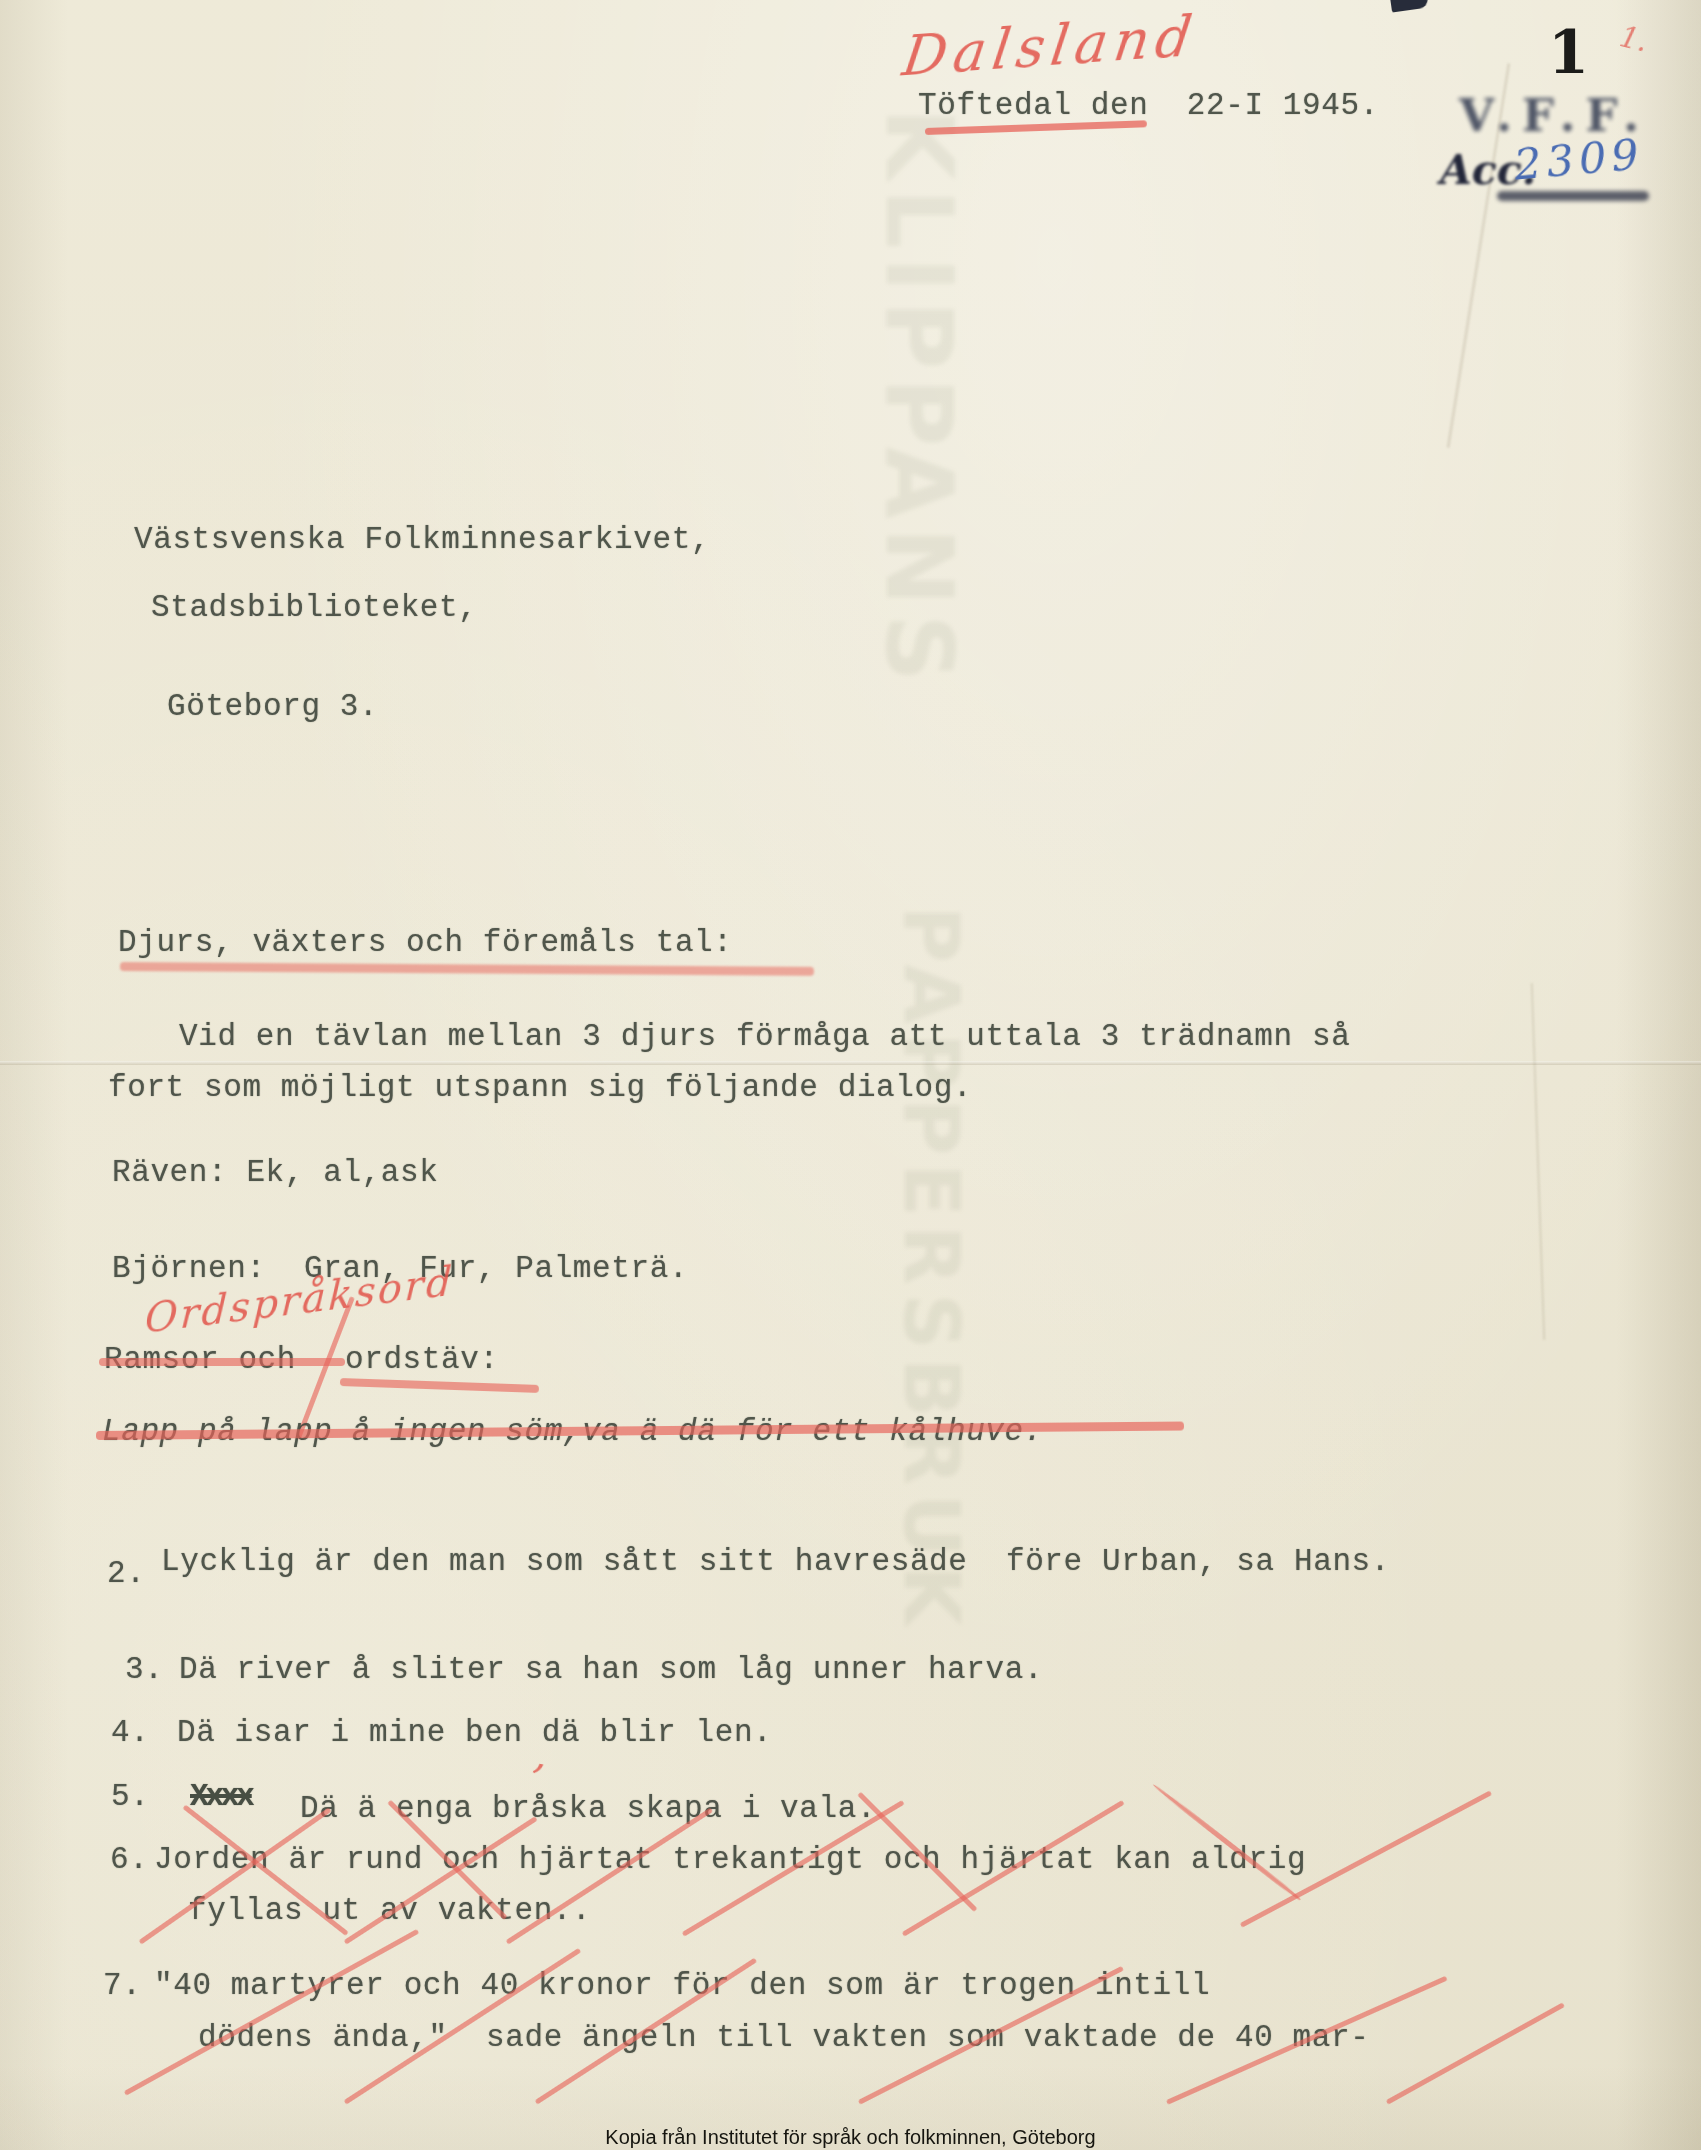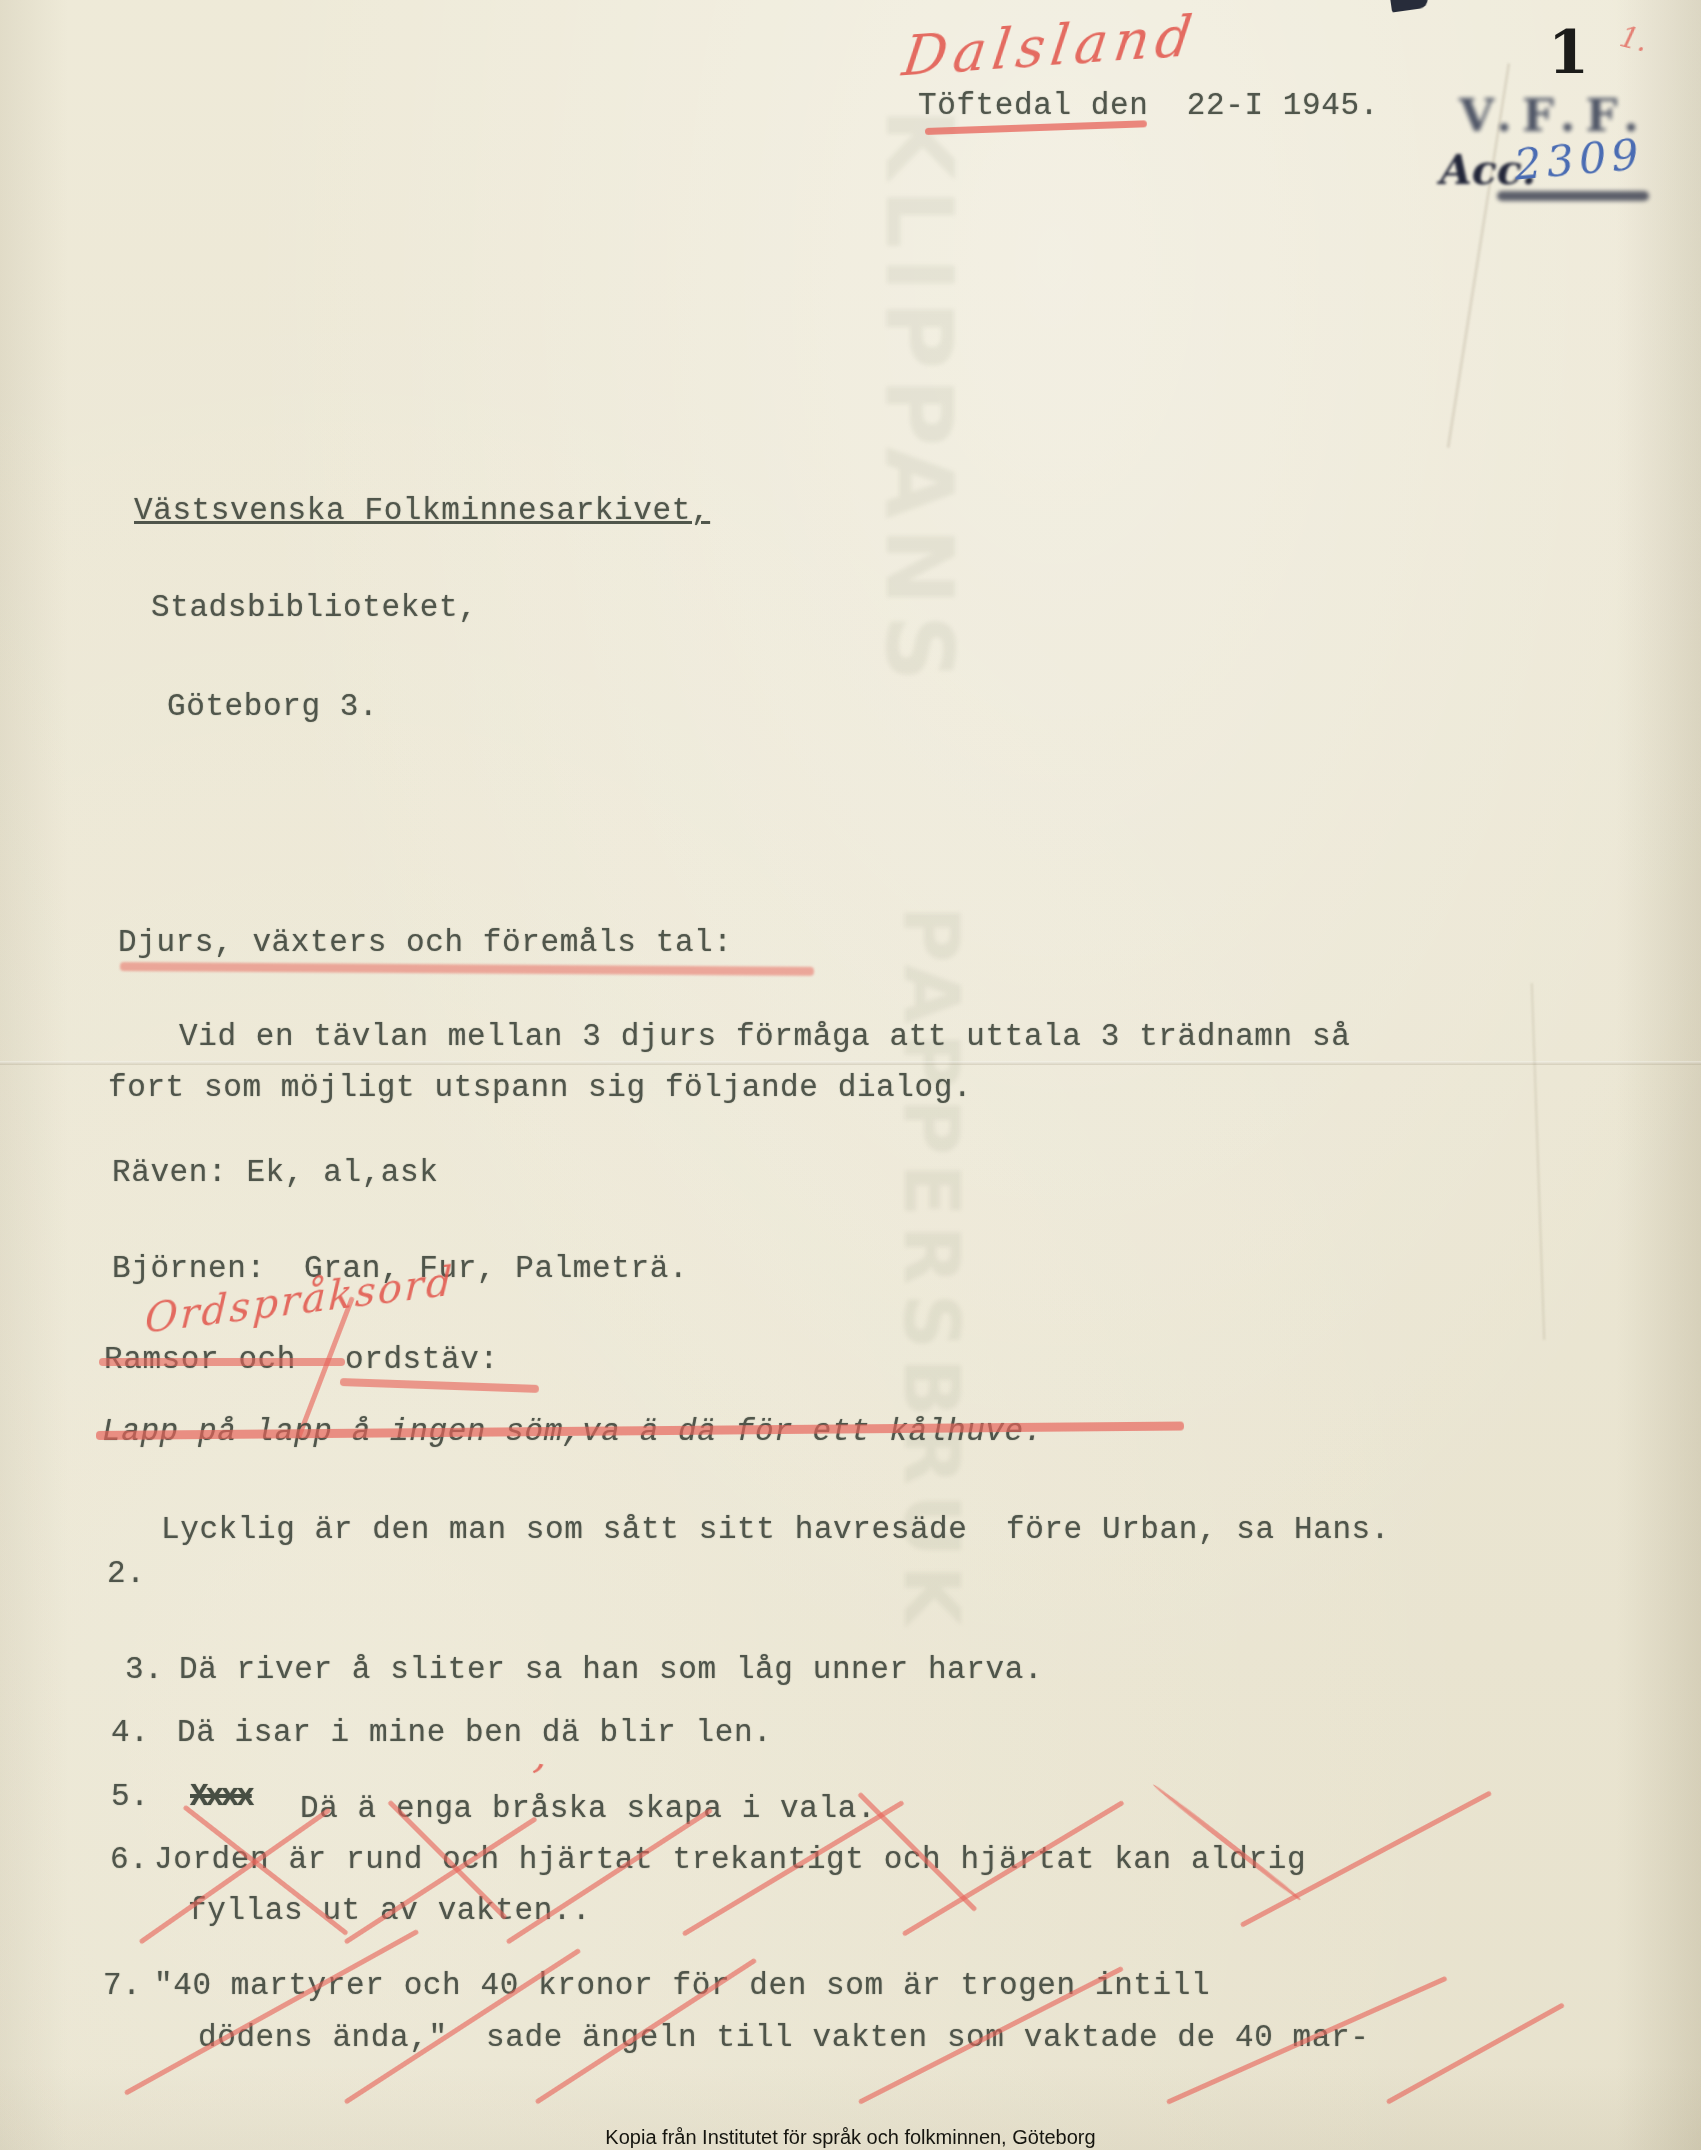--- a/index.html
+++ b/index.html
@@ -95,21 +95,21 @@
   <div class="red-stroke" style="left:925px;top:128px;width:222px;height:7px;transform:rotate(-2deg);opacity:.75;"></div>
 
   <div class="stamp-ink" style="left:1548px;top:18px;font-size:59px;color:#1c1c1a;filter:blur(0.4px);">1</div>
   <div class="hand-red" style="left:1620px;top:22px;font-size:29px;transform:rotate(14deg);opacity:.7;">1.</div>
 
   <div class="stamp-ink" style="left:1459px;top:89px;font-size:45px;letter-spacing:10.2px;filter:blur(1.9px);opacity:.88;">V.F.F.</div>
   <div class="stamp-ink" style="left:1440px;top:146px;font-size:41px;font-style:italic;filter:blur(1.6px);color:#23273a;">Acc.</div>
   <div class="hand-red" style="left:1514px;top:134px;font-size:43px;color:#4a6cb3;letter-spacing:5.1px;transform:rotate(-5deg);">2309</div>
   <div style="position:absolute;left:1497px;top:191px;width:152px;height:10.2px;background:#2c3145;opacity:.75;filter:blur(1.9px);border-radius:5.1px;"></div>
 
-  <div class="typed" style="left:134px;top:493px;text-decoration:underline;">Västsvenska Folkminnesarkivet,</div>
+  <div class="typed" style="left:134px;top:522px;">Västsvenska Folkminnesarkivet,</div>
   <div class="typed" style="left:151px;top:590px;">Stadsbiblioteket,</div>
   <div class="typed" style="left:167px;top:689px;">Göteborg 3.</div>
 
   <div class="typed" style="left:118px;top:925px;">Djurs, växters och föremåls tal:</div>
   <div class="red-stroke" style="left:120px;top:962px;width:694px;height:9px;transform:rotate(0.4deg);opacity:.5;filter:blur(0.8px);"></div>
 
   <div class="typed" style="left:179px;top:1019px;">Vid en tävlan mellan 3 djurs förmåga att uttala 3 trädnamn så</div>
   <div class="typed" style="left:108px;top:1070px;">fort som möjligt utspann sig följande dialog.</div>
 
   <div class="typed" style="left:112px;top:1155px;">Räven: Ek, al,ask</div>
@@ -120,21 +120,21 @@
   <div class="typed" style="left:104px;top:1342px;">Ramsor och</div>
   <div class="typed" style="left:345px;top:1342px;">ordstäv:</div>
   <div class="red-stroke" style="left:99px;top:1358px;width:246px;height:7.7px;"></div>
   <div class="red-stroke" style="left:350px;top:1297px;width:4.5px;height:152px;transform:rotate(21deg);transform-origin:top center;"></div>
   <div class="red-stroke" style="left:340px;top:1378px;width:199px;height:8.3px;transform:rotate(2deg);"></div>
 
   <div class="typed" style="left:102px;top:1414px;font-style:italic;">Lapp på lapp å ingen söm,va ä dä för ett kålhuve.</div>
   <div class="red-stroke" style="left:96px;top:1431px;width:1088px;height:9px;transform:rotate(-0.5deg);opacity:.68;"></div>
 
   <div class="typed" style="left:107px;top:1556px;">2.</div>
-  <div class="typed" style="left:161px;top:1512px;text-align:center;">Lycklig är den man som sått sitt havresäde  före Urban, sa Hans.</div>
+  <div class="typed" style="left:161px;top:1544px;text-align:center;">Lycklig är den man som sått sitt havresäde  före Urban, sa Hans.</div>
 
   <div class="typed" style="left:125px;top:1652px;">3.</div>
   <div class="typed" style="left:179px;top:1652px;">Dä river å sliter sa han som låg unner harva.</div>
 
   <div class="typed" style="left:111px;top:1715px;">4.</div>
   <div class="typed" style="left:177px;top:1715px;">Dä isar i mine ben dä blir len.</div>
   <div class="hand-red" style="left:535px;top:1731px;font-size:41px;transform:rotate(10deg);opacity:.8;">,</div>
 
   <div class="typed" style="left:111px;top:1779px;">5.</div>
   <div class="typed" style="left:190px;top:1779px;font-weight:bold;letter-spacing:-3.2px;text-decoration:line-through;text-decoration-thickness:3.8px;opacity:.95;">Xxxx</div>

